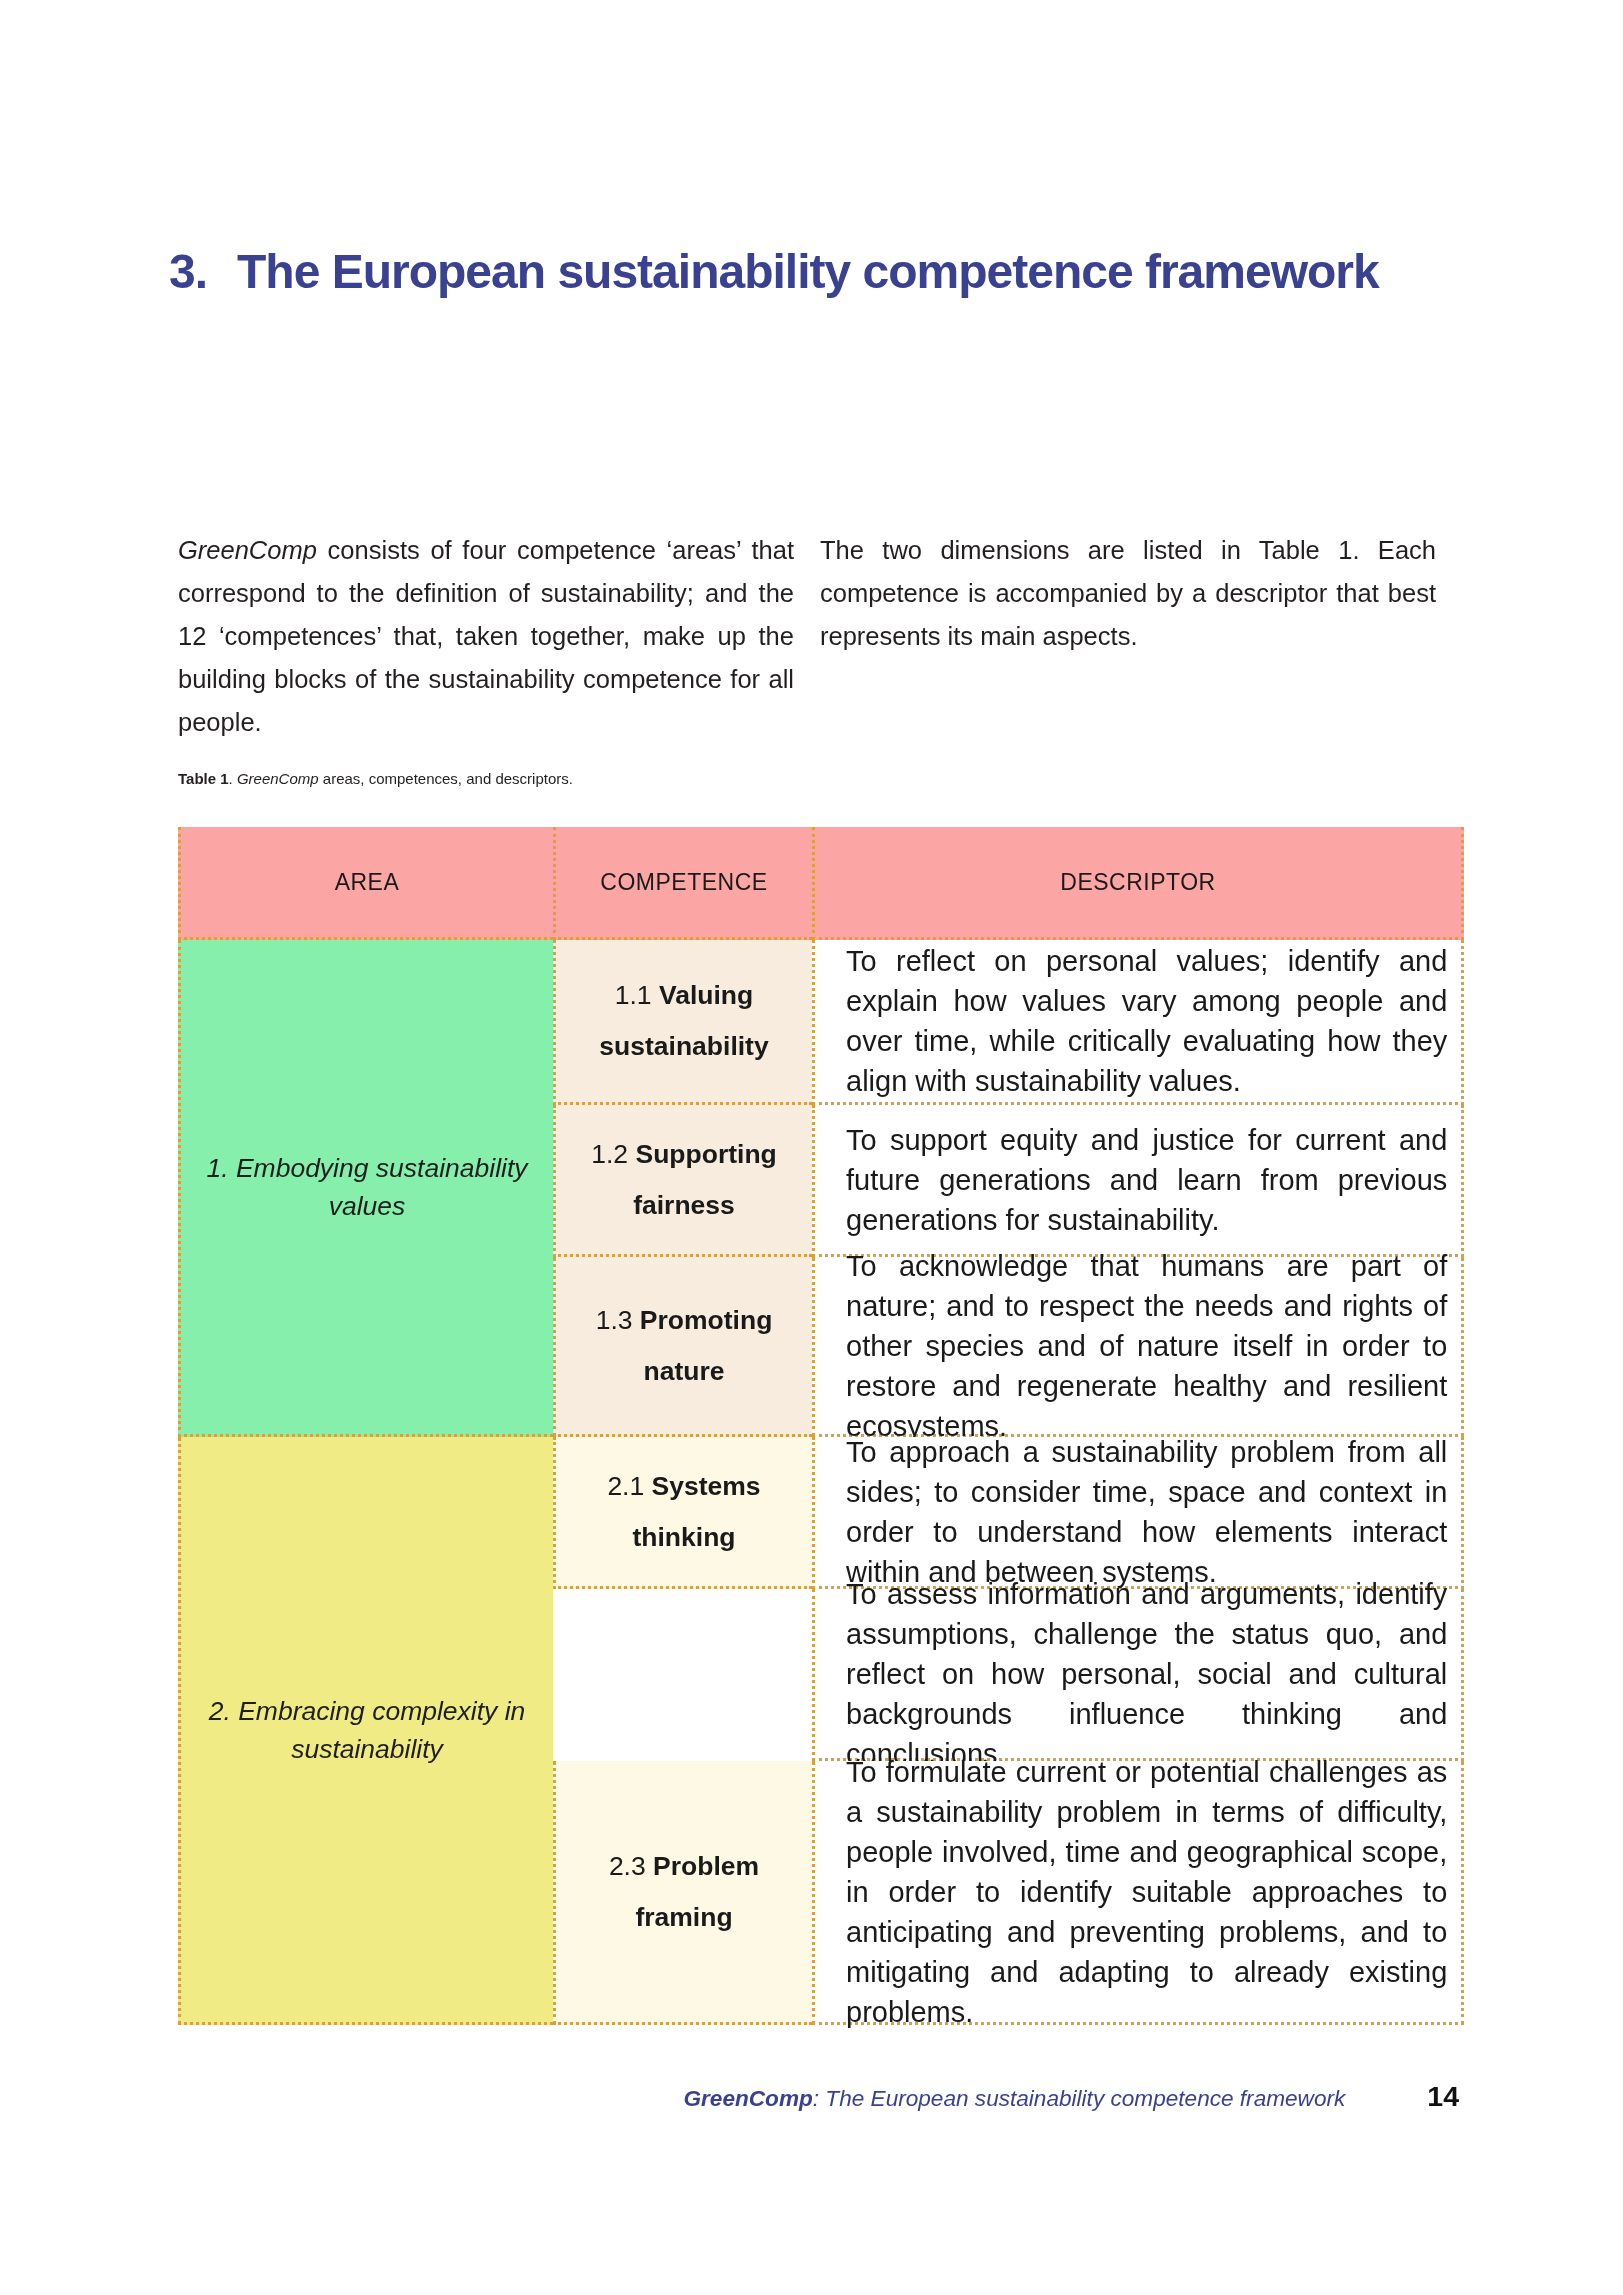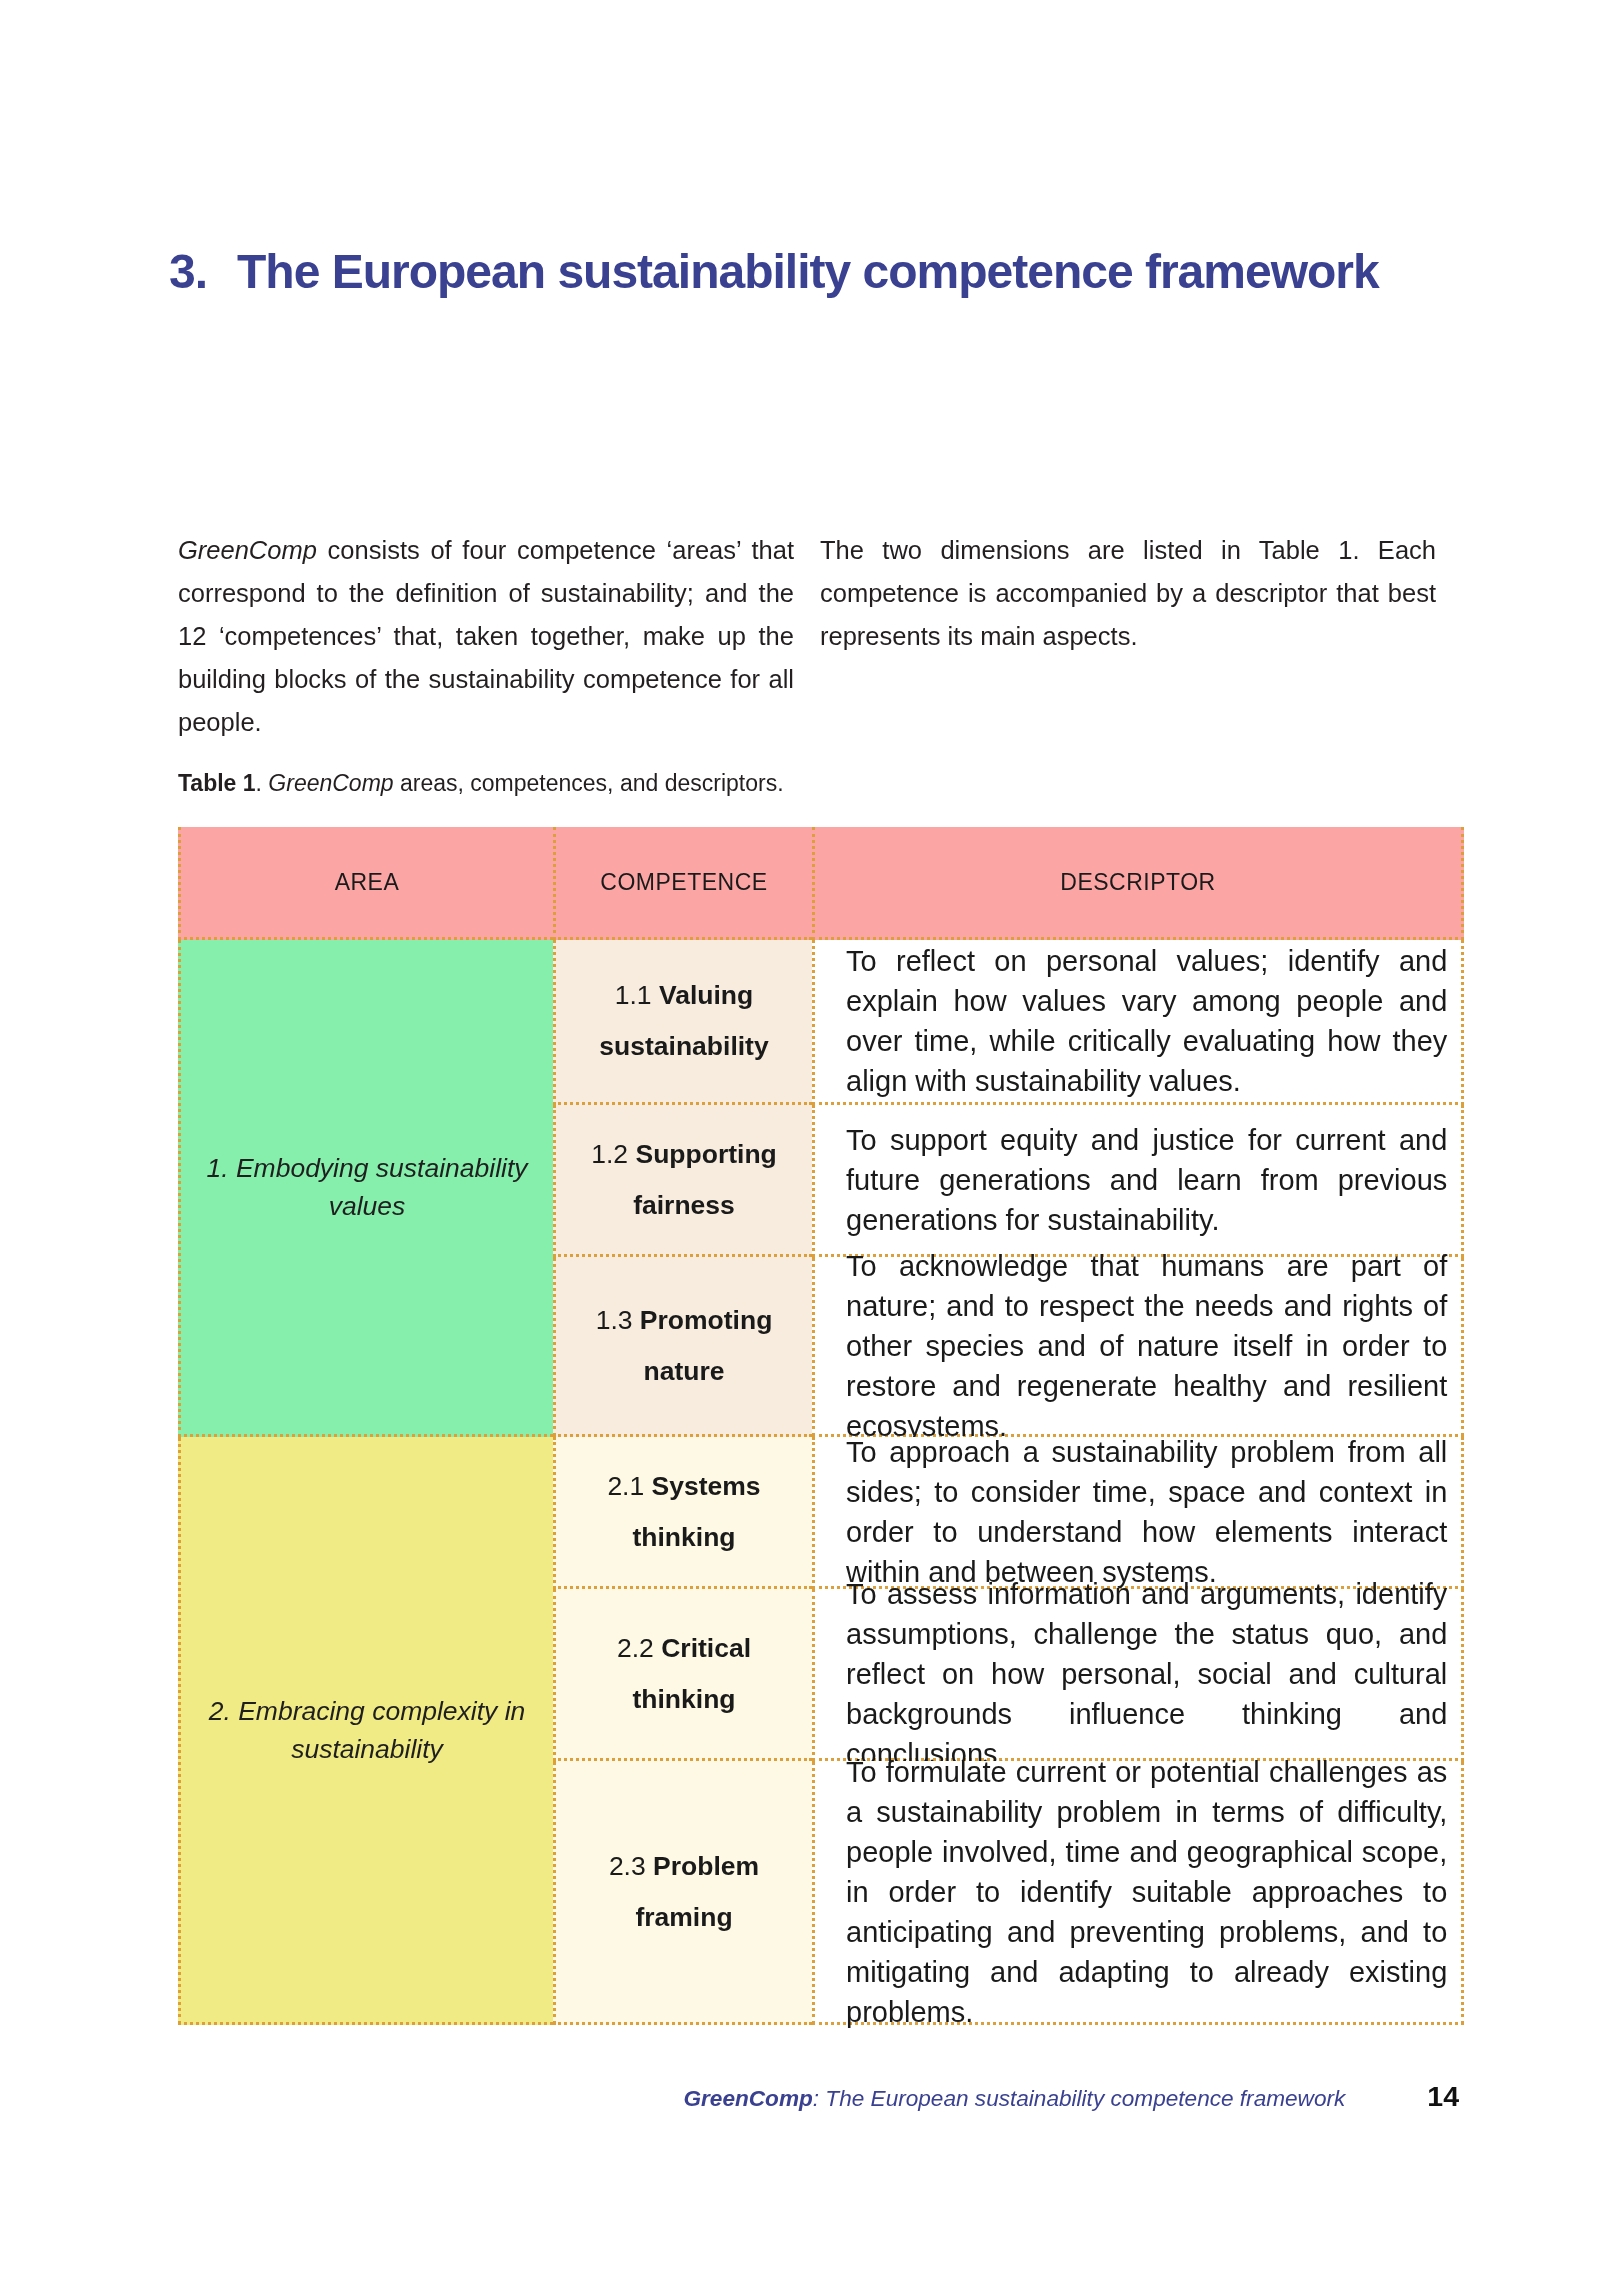--- a/index.html
+++ b/index.html
@@ -20,21 +20,21 @@
   }
   .intro .col{width:616px;}
   .intro p{
     margin:0;font-size:25.5px;line-height:43px;text-align:justify;color:#231f20;
   }
   .intro .col-right p{text-align:justify;}
   .it{font-style:italic;}
   .bold{font-weight:700;}
   
   .caption{
-    position:absolute;left:178px;top:770px;font-size:23px;color:#231f20;
+    position:absolute;left:178px;top:770px;font-size:15px;color:#231f20;
   }
   
   .gtable{
     position:absolute;left:178px;top:827px;width:1287px;
     display:grid;
     grid-template-columns:375px 259px 652px;
     grid-template-rows:113px 165px 152px 180px 152px 172px 264px;
   }
   .cell{box-sizing:border-box;}
   .b-left{border-left:3.4px dotted #dd9f3a;}
@@ -150,26 +150,20 @@
   <div class="cell comp bg-paleyellow b-left b-bottom" style="grid-row:5">
     <div class="comp-label">
       <span>2.1</span>
       <b>Systems thinking</b>
     </div>
   </div>
   <div class="cell desc b-left b-right b-bottom" style="grid-row:5">
     <p>To approach a sustainability problem from all sides; to consider time, space and context in order to understand how elements interact within and between systems.</p>
   </div>
 
-  <div class="cell comp bg-paleyellow b-left b-bottom" style="grid-row:6">
-    <div class="comp-label">
-      <span>2.2</span>
-      <b>Critical thinking</b>
-    </div>
-  </div>
   <div class="cell desc b-left b-right b-bottom" style="grid-row:6">
     <p>To assess information and arguments, identify assumptions, challenge the status quo, and reflect on how personal, social and cultural backgrounds influence thinking and conclusions.</p>
   </div>
 
   <div class="cell comp bg-paleyellow b-left b-bottom" style="grid-row:7">
     <div class="comp-label">
       <span>2.3</span>
       <b>Problem framing</b>
     </div>
   </div>

